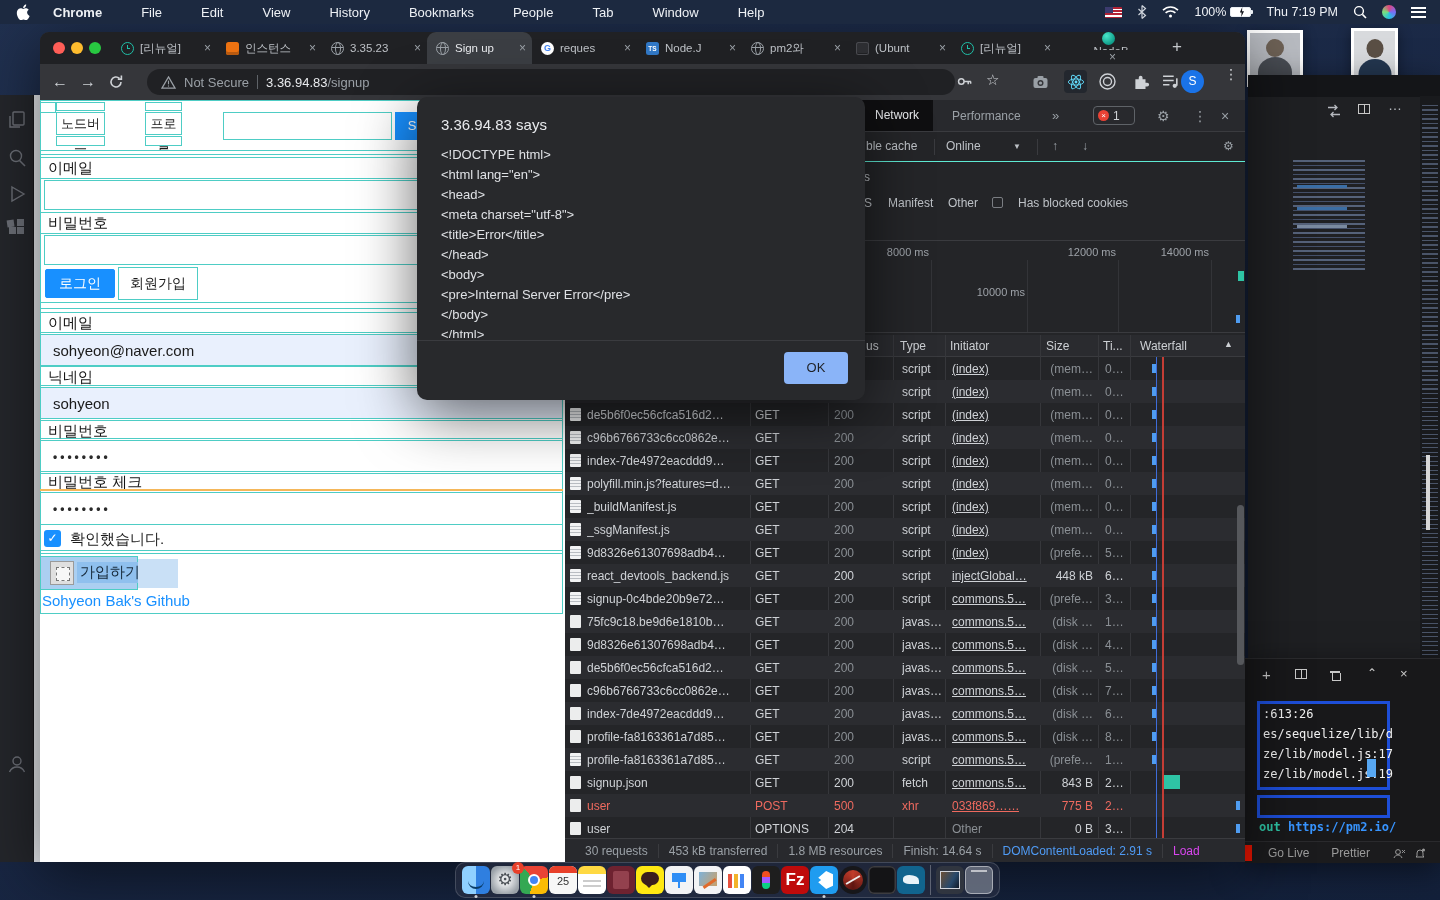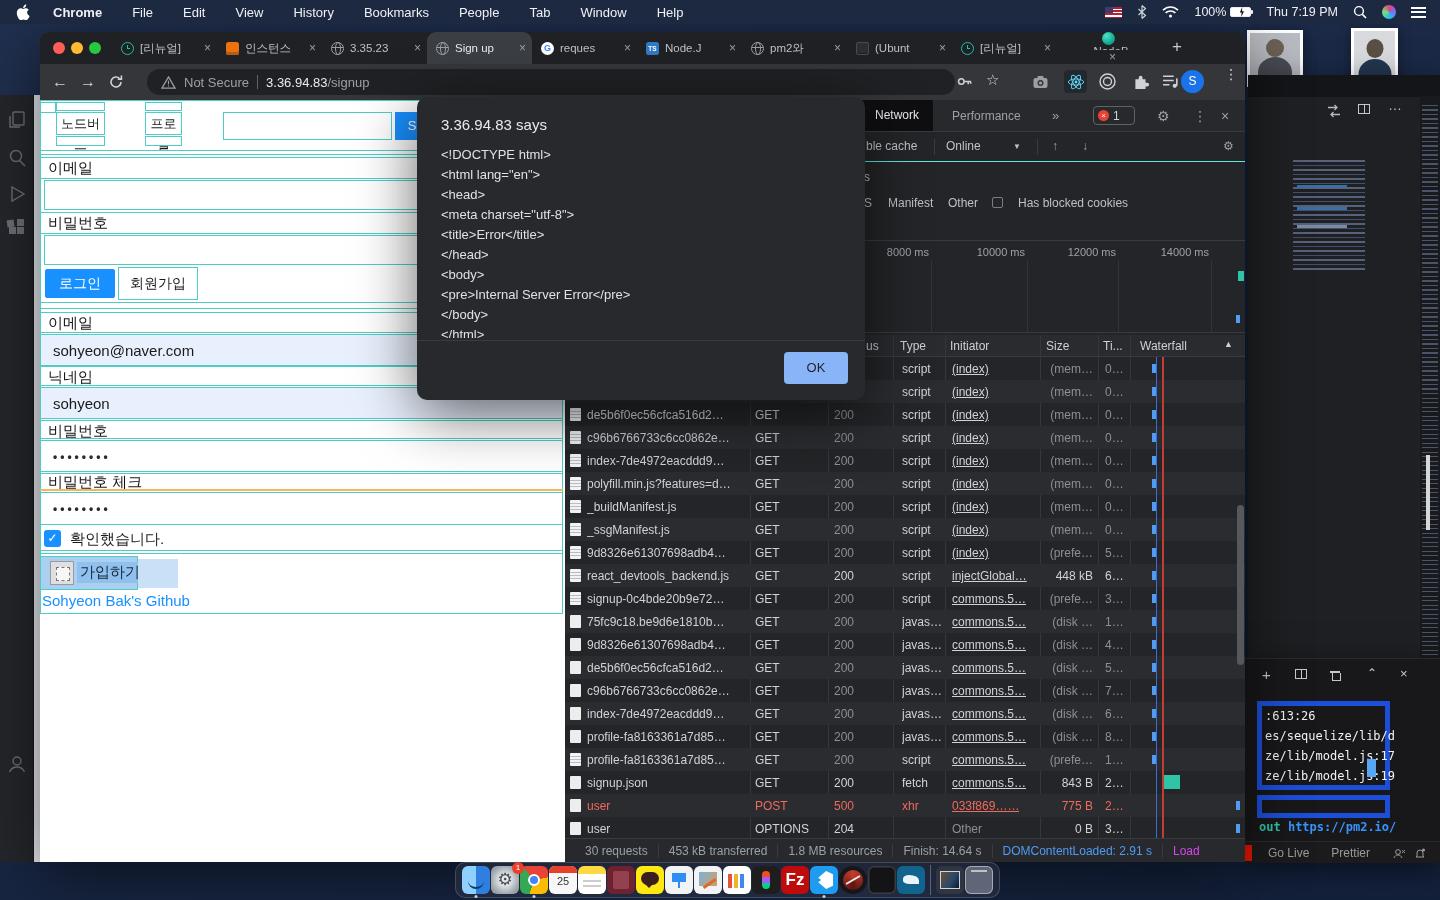--- a/index.html
+++ b/index.html
@@ -164,21 +164,21 @@
   .vsEdge::after{content:"";position:absolute;inset:6px 2px;background:repeating-linear-gradient(#0000 0 3px,#4a5468 3px 4.5px)}
   .wsb{position:absolute;left:1426px;top:455px;width:4px;height:75px;background:#d7d7d7}
   .emM{position:absolute;color:#ddd;font-size:11px;font-family:"DejaVu Sans Mono",monospace}
   .vsB{position:absolute;left:1245px;top:658px;width:195px;height:204px;background:#18181a;border-top:1px solid #2a2a2d;box-shadow:0 8px 30px rgba(0,0,0,.5)}
   .vsBic{position:absolute;top:7px;color:#c8c8c8;font-size:15px}
   .splitic{position:absolute;top:10px;width:12px;height:10px;border:1px solid #c8c8c8}
   .splitic::after{content:"";position:absolute;left:4.5px;top:0;width:1px;height:8px;background:#c8c8c8}
   .trashic{position:absolute;top:10px;width:10px;height:11px}
   .trashic::before{content:"";position:absolute;left:0;top:2px;width:10px;height:1.5px;background:#c8c8c8}
   .trashic::after{content:"";position:absolute;left:1.5px;top:4px;width:7px;height:7px;border:1px solid #c8c8c8;border-top:none}
-  .tbox{position:absolute;border:5px solid #1d4ed8}
+  .tbox{position:absolute;border:3px solid #1d4ed8}
   .tline{font-family:"DejaVu Sans Mono",monospace;font-size:12px;line-height:20px;color:#f2f2f2;padding-left:3px;white-space:pre}
   .cursor{position:absolute;left:122px;top:100px;width:9px;height:18px;background:#57a7f2}
   .pm2{position:absolute;left:14px;top:161px;font-family:"DejaVu Sans Mono",monospace;font-size:12px;font-weight:bold;white-space:pre}
   .pm2 .t1{color:#2ec4a5}
   .pm2 .t2{color:#3794ff}
   .vsBsb{position:absolute;left:0;top:182px;width:195px;height:22px;background:#1b1b1d;border-top:1px solid #2a2a2d;color:#9b9b9b;font-size:12px}
   .redblk{position:absolute;left:0;top:3px;width:7px;height:16px;background:#e51400}
   .sbt{position:absolute;top:4px}
 
   
@@ -236,21 +236,21 @@
 </head>
 <body>
 
 <div class="menubar">
   <div class="menu-left">
     <span style="display:flex">
       <svg width="14" height="16" viewBox="0 0 14 16">
           <path fill="#fff" d="M11.1 8.5c0-1.8 1.5-2.7 1.6-2.8-.9-1.3-2.2-1.4-2.7-1.5-1.1-.1-2.2.7-2.8.7-.6 0-1.5-.7-2.5-.7-1.2 0-2.5.8-3.2 2-1.4 2.4-.4 6 .9 8 .7 1 1.5 2 2.5 2 1 0 1.4-.6 2.6-.6 1.2 0 1.6.6 2.6.6s1.8-1 2.4-2c.8-1.1 1.1-2.2 1.1-2.3 0 0-2.5-1-2.5-3.4zM9.4 2.9c.5-.6.9-1.5.8-2.4-.8 0-1.7.5-2.2 1.2-.5.5-.9 1.4-.8 2.3.9.1 1.7-.5 2.2-1.1z"></path>
         </svg>
     </span>
-    <span id="menu-items" style="display:flex;gap:30px">
+    <span id="menu-items" style="display:flex;gap:39px">
         <span class="mi b">Chrome</span>
         <span class="mi">File</span>
         <span class="mi">Edit</span>
         <span class="mi">View</span>
         <span class="mi">History</span>
         <span class="mi">Bookmarks</span>
         <span class="mi">People</span>
         <span class="mi">Tab</span>
         <span class="mi">Window</span>
         <span class="mi">Help</span>
@@ -551,21 +551,21 @@
       <span class="ftxt" style="left:323px;top:34px">Manifest</span>
       <span class="ftxt" style="left:383px;top:34px">Other</span>
       <span class="fcb"></span>
       <span class="ftxt" style="left:453px;top:34px">Has blocked cookies</span>
     </div>
     <div class="dt-tl" id="dt-timeline">
       <span class="tlmark1"></span>
       <span class="tlmark2"></span>
     <span class="tick" style="left: 294px;">8000 ms</span>
         <span class="gline" style="left: 366px;"></span>
-        <span class="tick" style="left: 390px;">10000 ms</span>
+        <span class="tick" style="left: 390px; margin-top: 40px;">10000 ms</span>
         <span class="gline" style="left: 462px;"></span>
         <span class="tick" style="left: 481px;">12000 ms</span>
         <span class="gline" style="left: 553px;"></span>
         <span class="tick" style="left: 574px;">14000 ms</span>
         <span class="gline" style="left: 646px;"></span>
       </div>
     <div class="dt-head">
       <span class="hc" style="left:301px">us</span>
       <span class="hc" style="left:335px">Type</span>
       <span class="hc" style="left:385px">Initiator</span>

